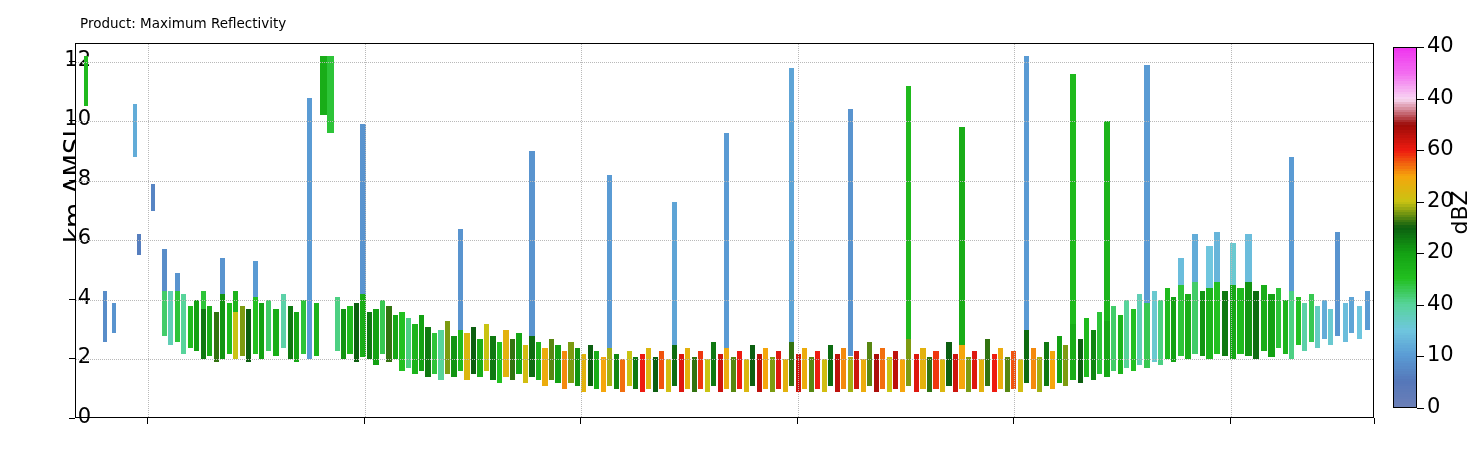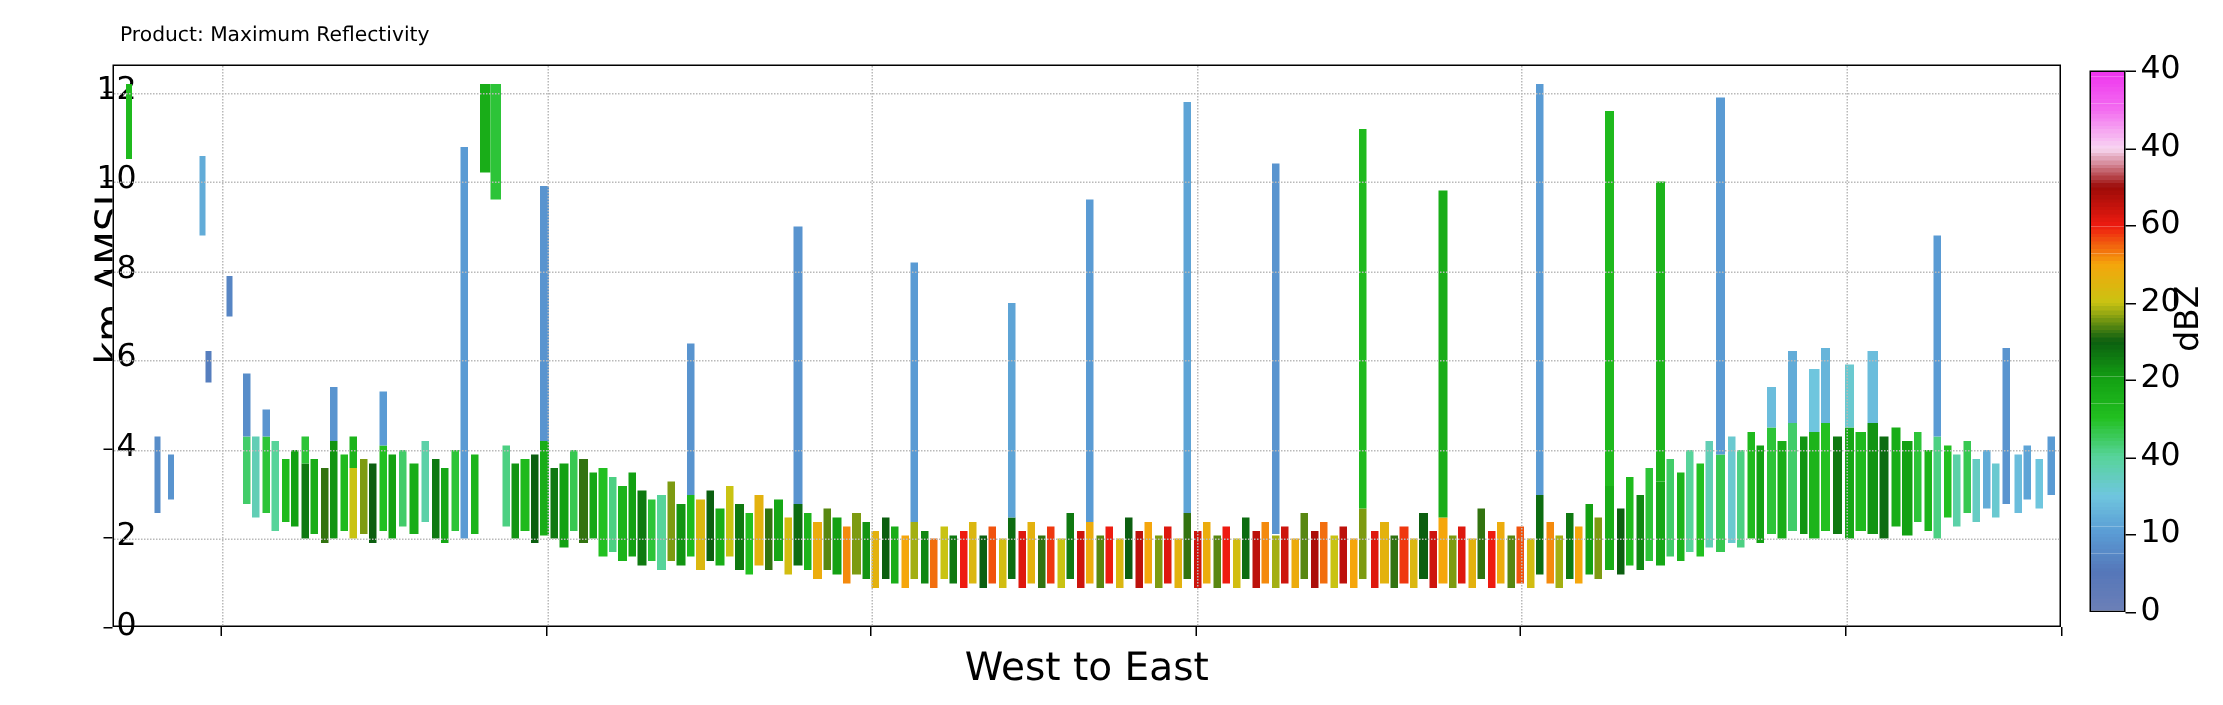--- a/index.html
+++ b/index.html
@@ -58,21 +58,20 @@
   }
 </style>
 </head>
 <body>
 
 <div id="figure">
 
   <div id="product-label">Product: Maximum Reflectivity</div>
 
   <div id="y-axis-label">km AMSL</div>
-  <div id="x-axis-label">West to East</div>
 
   <div id="plot-frame">
     <div id="data-layer">
         <div class="radar-column" style="left: 7.794px; width: 4.5465px;">
           <div class="radar-cell" style="top: 11.9048px; height: 50.5952px; background: rgb(31, 186, 29);"></div>
         </div>
         <div class="radar-column" style="left: 27.279px; width: 3.897px;">
           <div class="radar-cell" style="top: 247.024px; height: 50.5952px; background: rgb(88, 141, 201);"></div>
         </div>
         <div class="radar-column" style="left: 36.372px; width: 3.897px;">

